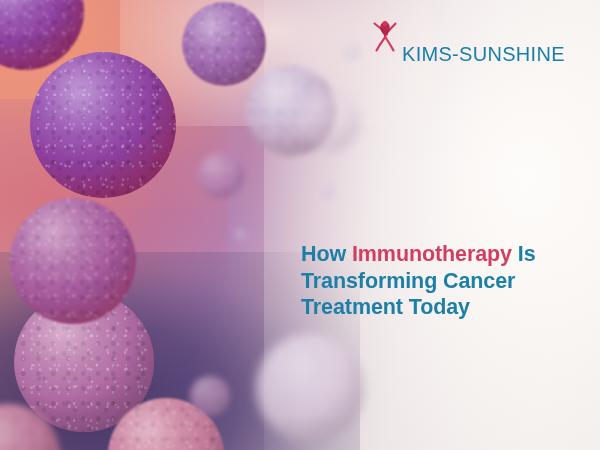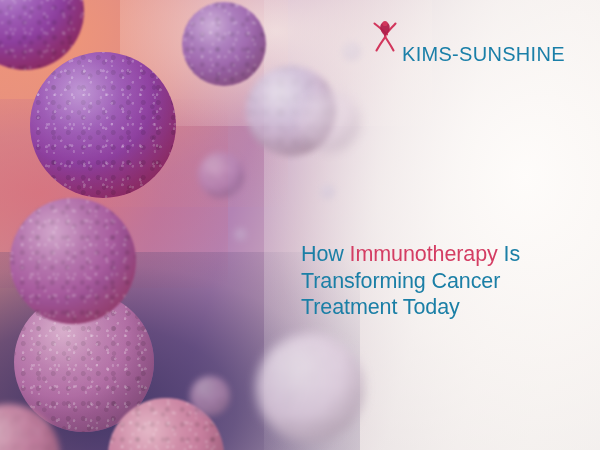--- a/index.html
+++ b/index.html
@@ -206,21 +206,21 @@
     margin-right: 1px;
   }
 
   
   #headline {
     position: absolute;
     left: 301px;
     top: 241px;
     width: 270px;
     font-size: 21.5px;
-    font-weight: 400;
+    font-weight: 700;
     line-height: 1.24;
     letter-spacing: -0.1px;
     color: #1b7fa6;
   }
   #headline .hl-accent {
     color: #d43d63;
   }
 </style>
 </head>
 <body>

